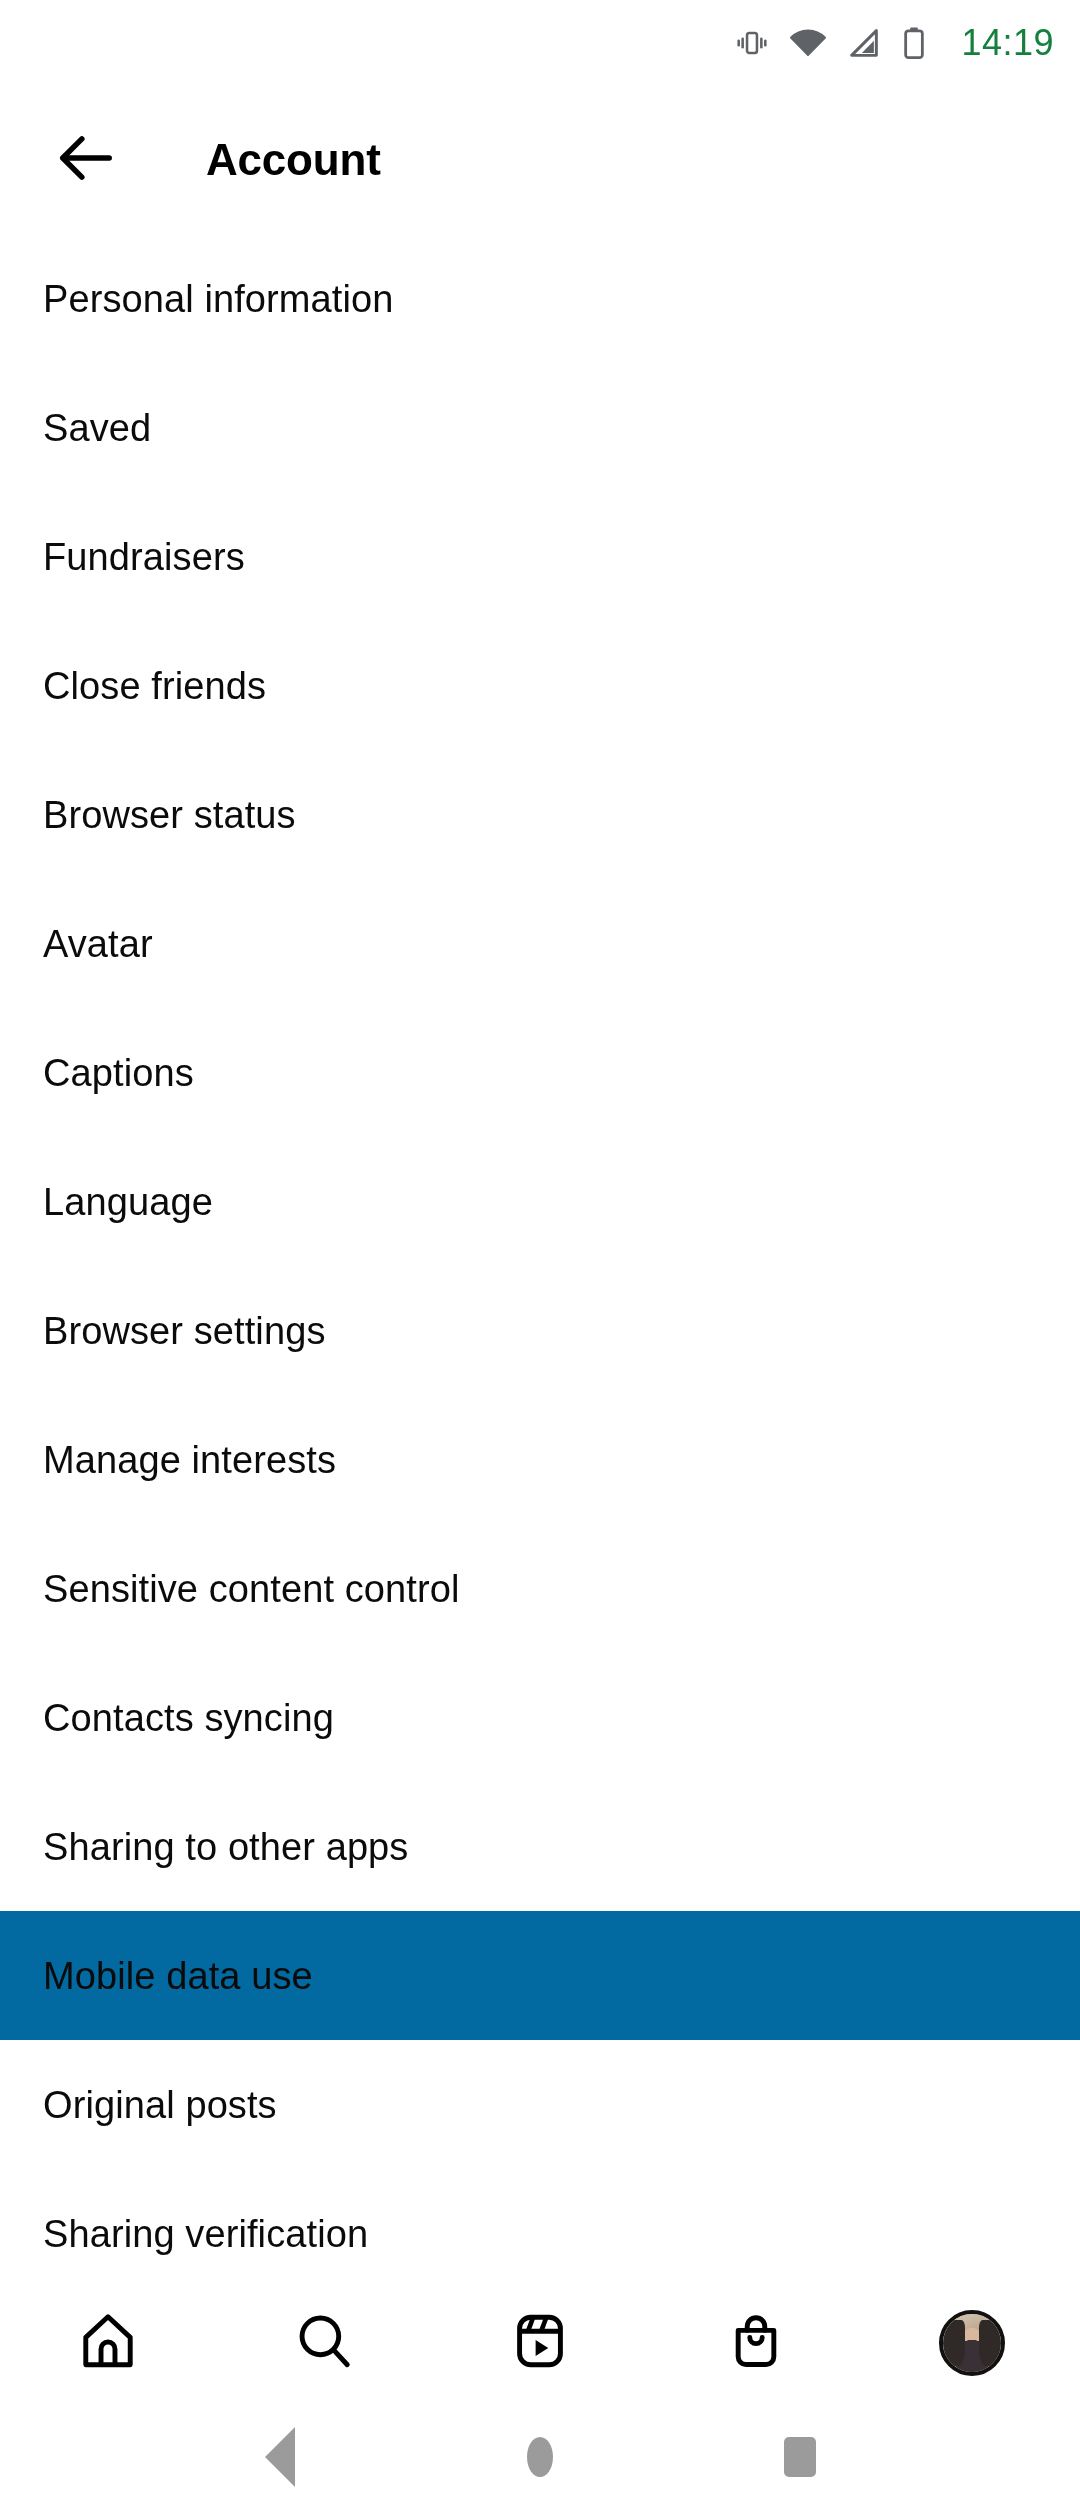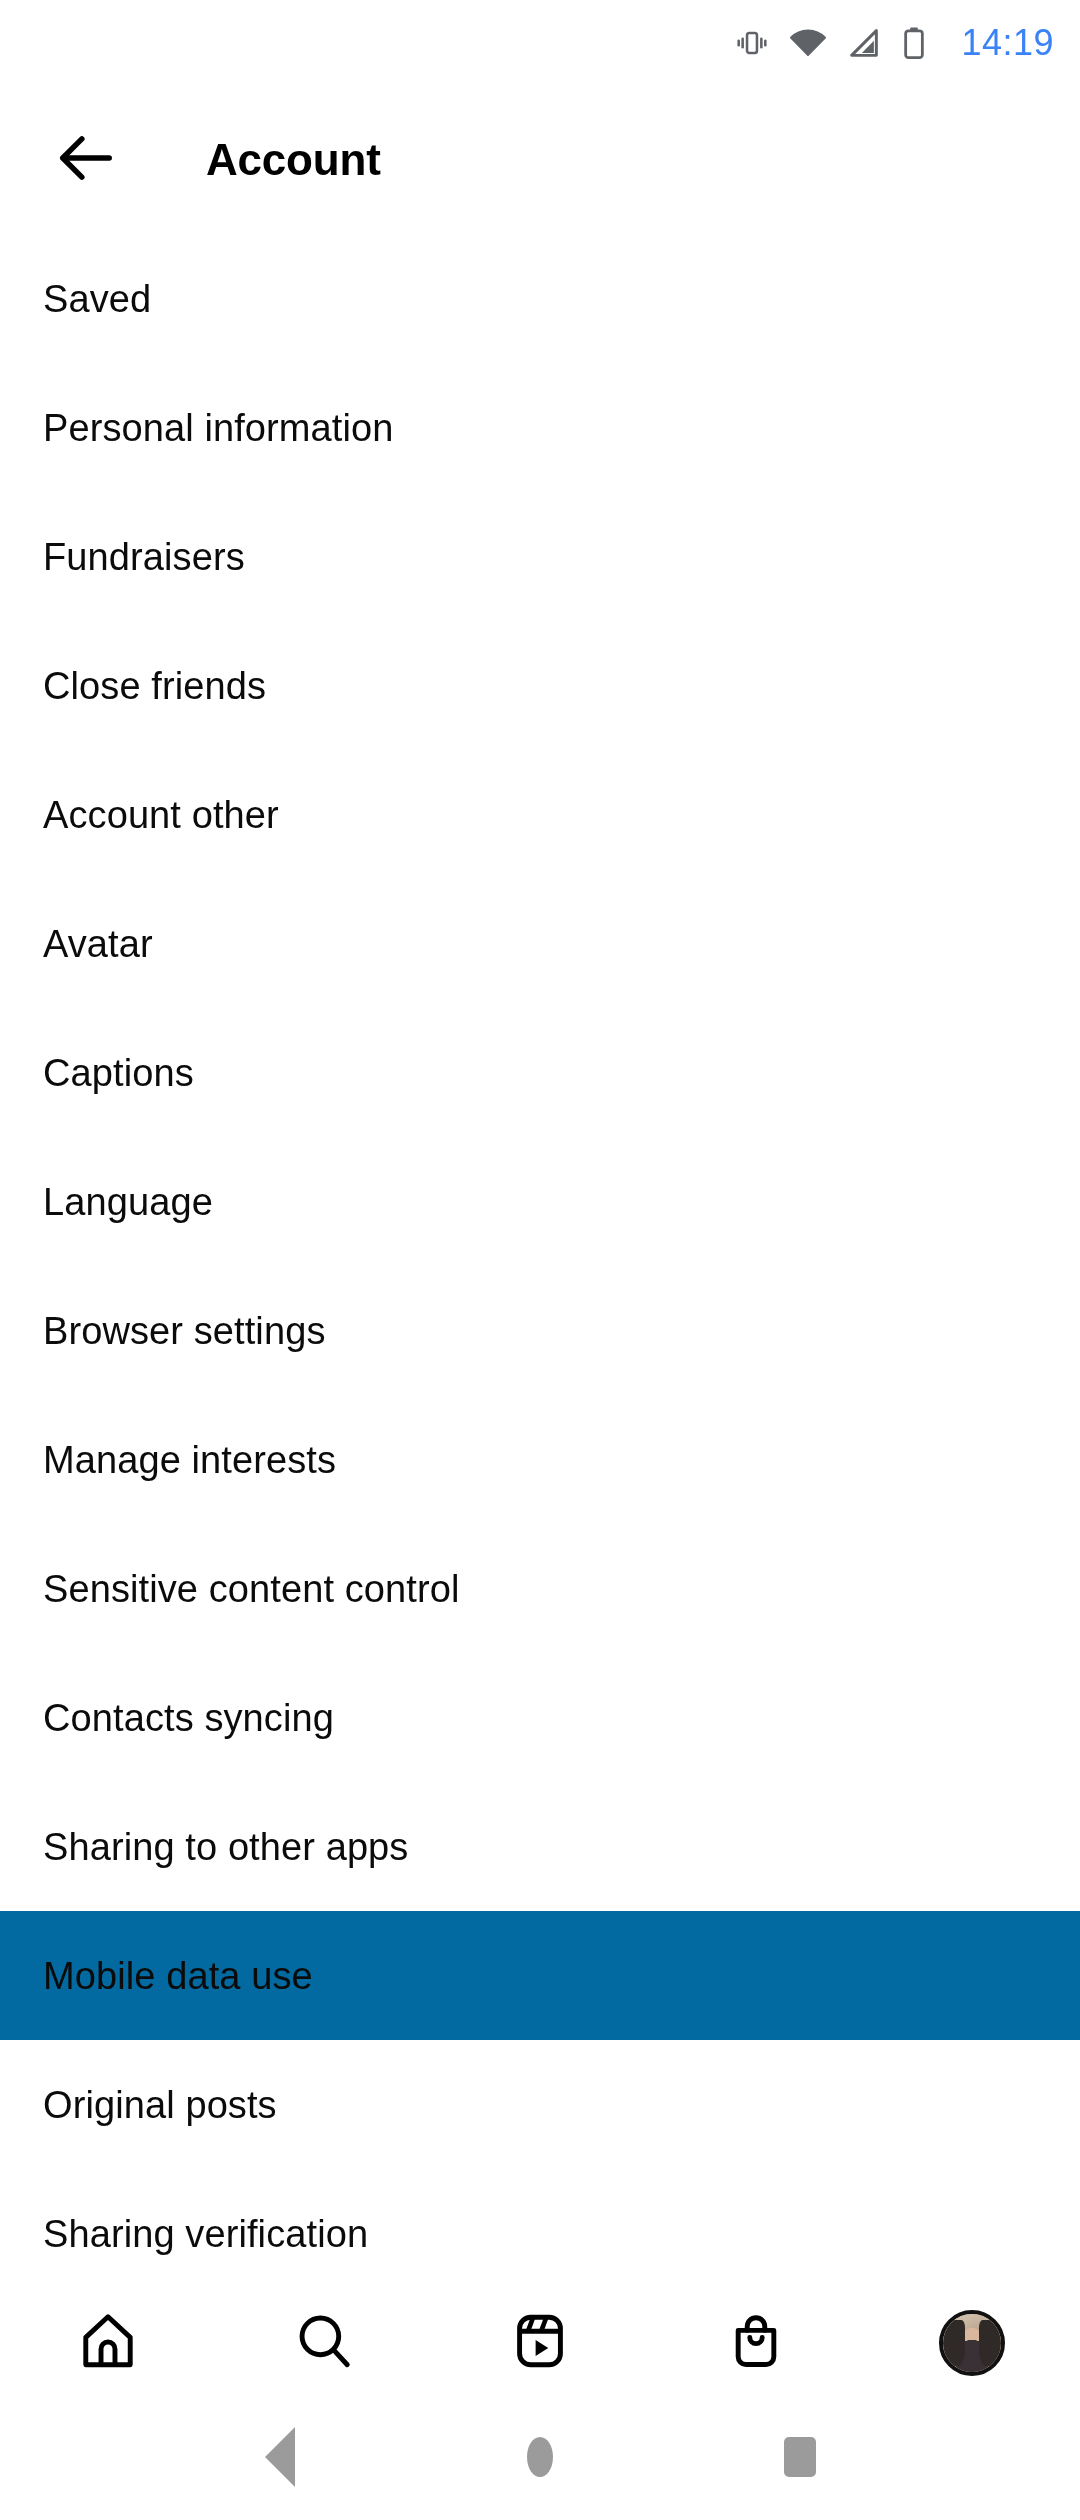--- a/index.html
+++ b/index.html
@@ -34,21 +34,21 @@
     display: flex;
     align-items: center;
     gap: 20px;
   }
   .status-icon {
     display: block;
     line-height: 0;
   }
   .status-time {
     font-size: 36px;
-    color: #3b82f6;
+    color: #15803d;
     letter-spacing: 0.5px;
     margin-left: 14px;
     font-family: "Liberation Sans", sans-serif;
   }
 
   
   .app-header {
     position: absolute;
     top: 86px;
     left: 0;
@@ -249,33 +249,33 @@
         <line x1="3.2" y1="12" x2="21" y2="12" stroke="#000000" stroke-width="2.1" stroke-linecap="round"></line>
         <polyline points="10.4,4.6 3,12 10.4,19.4" fill="none" stroke="#000000" stroke-width="2.1" stroke-linecap="round" stroke-linejoin="round"></polyline>
       </svg>
     </span>
   </div>
   <div class="page-title">Account</div>
 </div>
 
 <div class="settings-list" id="settings-list">
     <div class="list-row">
+      <span class="list-row-label">Personal information</span>
+    </div>
+    <div class="list-row">
       <span class="list-row-label">Saved</span>
     </div>
     <div class="list-row">
-      <span class="list-row-label">Personal information</span>
-    </div>
-    <div class="list-row">
       <span class="list-row-label">Fundraisers</span>
     </div>
     <div class="list-row">
       <span class="list-row-label">Close friends</span>
     </div>
     <div class="list-row">
-      <span class="list-row-label">Account other</span>
+      <span class="list-row-label">Browser status</span>
     </div>
     <div class="list-row">
       <span class="list-row-label">Avatar</span>
     </div>
     <div class="list-row">
       <span class="list-row-label">Captions</span>
     </div>
     <div class="list-row">
       <span class="list-row-label">Language</span>
     </div>

